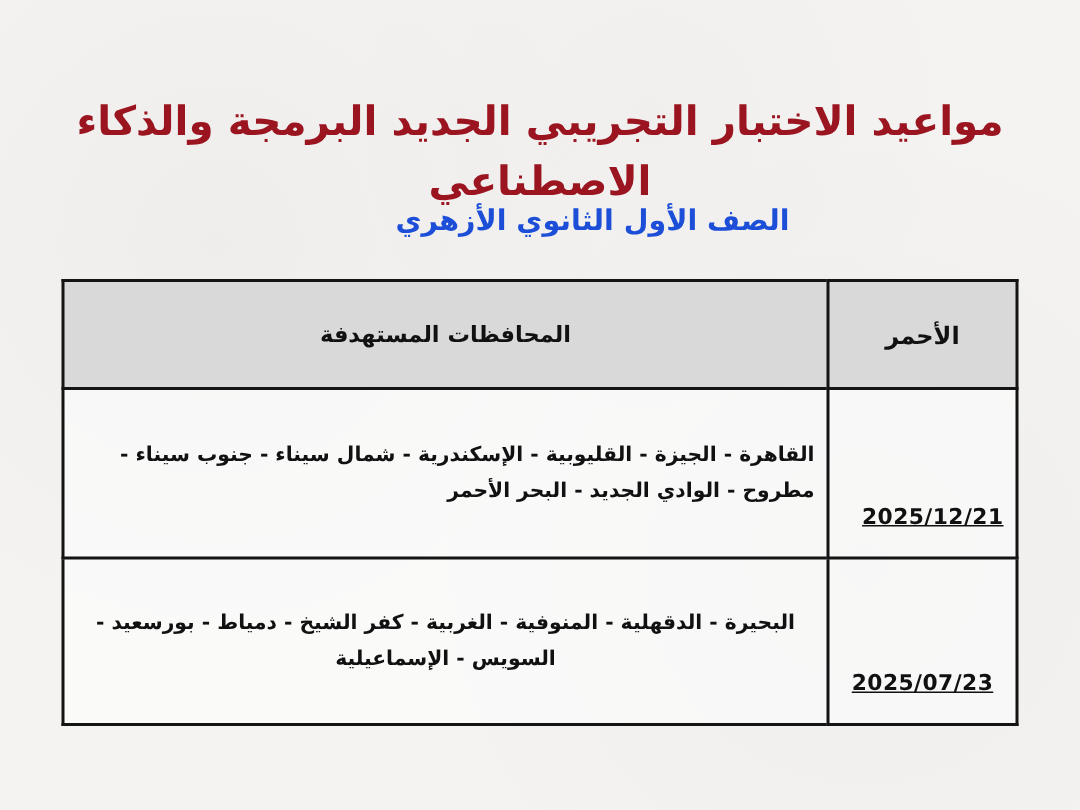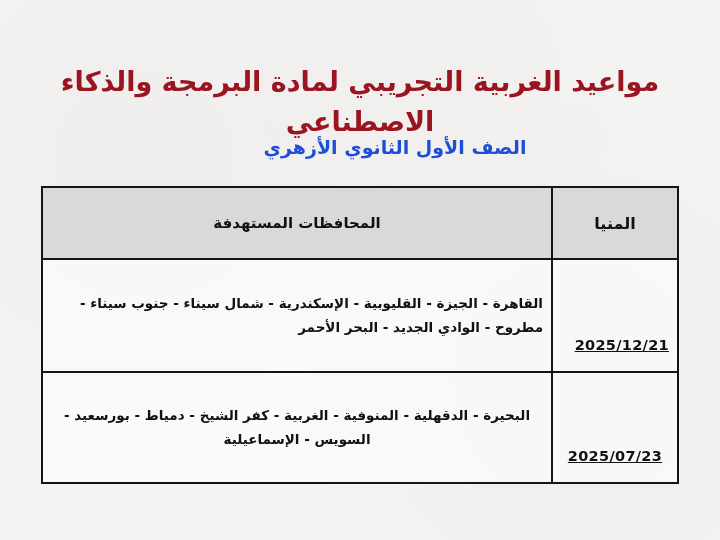--- a/index.html
+++ b/index.html
@@ -92,27 +92,27 @@
     .date-cell.middle {
       vertical-align: middle;
     }
     .gov-cell {
       vertical-align: middle;
     }
   </style>
 </head>
 <body>
 
-<div class="title">مواعيد الغربية التجريبي لمادة البرمجة والذكاء الاصطناعي</div>
+<div class="title">مواعيد الاختبار التجريبي الجديد البرمجة والذكاء الاصطناعي</div>
 <div class="subtitle">الصف الأول الثانوي الأزهري</div>
 
 <table class="schedule-table">
   <thead>
     <tr>
-      <th class="col-date">المنيا</th>
+      <th class="col-date">الأحمر</th>
       <th class="col-gov">المحافظات المستهدفة</th>
     </tr>
   </thead>
   <tbody>
     <tr class="r1">
       <td class="date-cell bottom">2025/12/21</td>
       <td class="gov-cell">القاهرة - الجيزة - القليوبية - الإسكندرية - شمال سيناء - جنوب سيناء - مطروح - الوادي الجديد - البحر الأحمر</td>
     </tr>
     <tr class="r3">
       <td class="date-cell bottom">2025/07/23</td>

